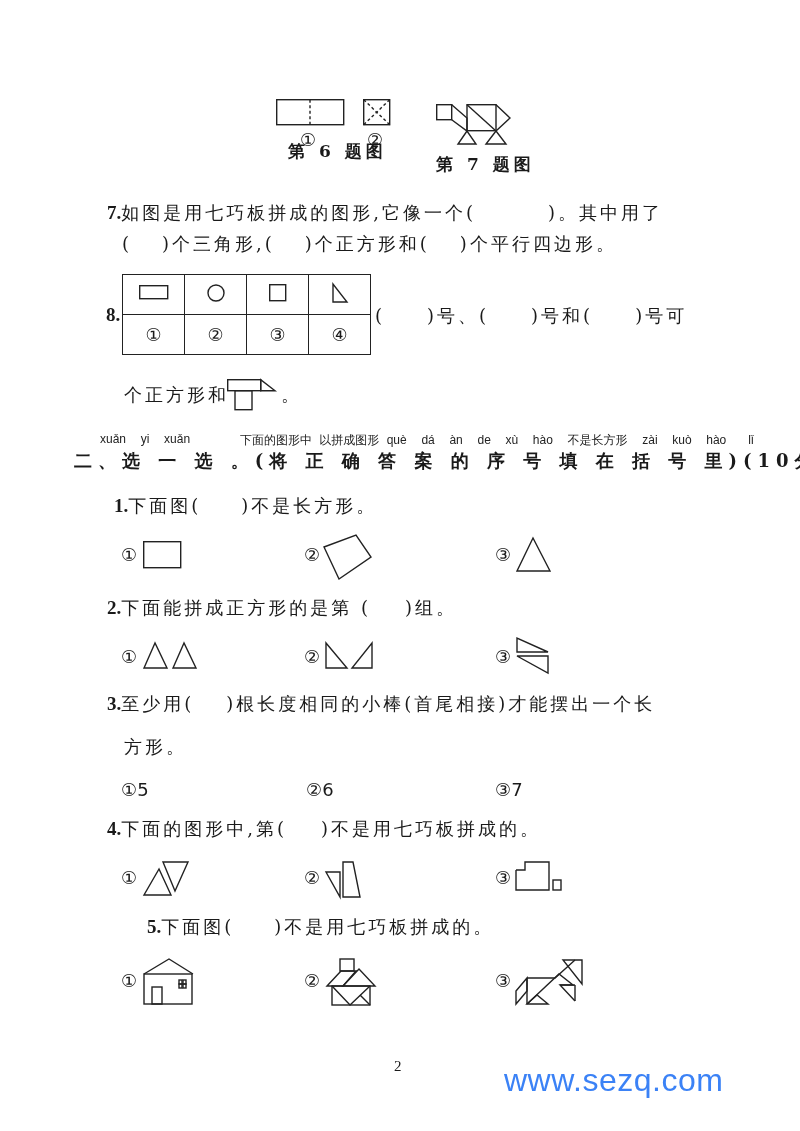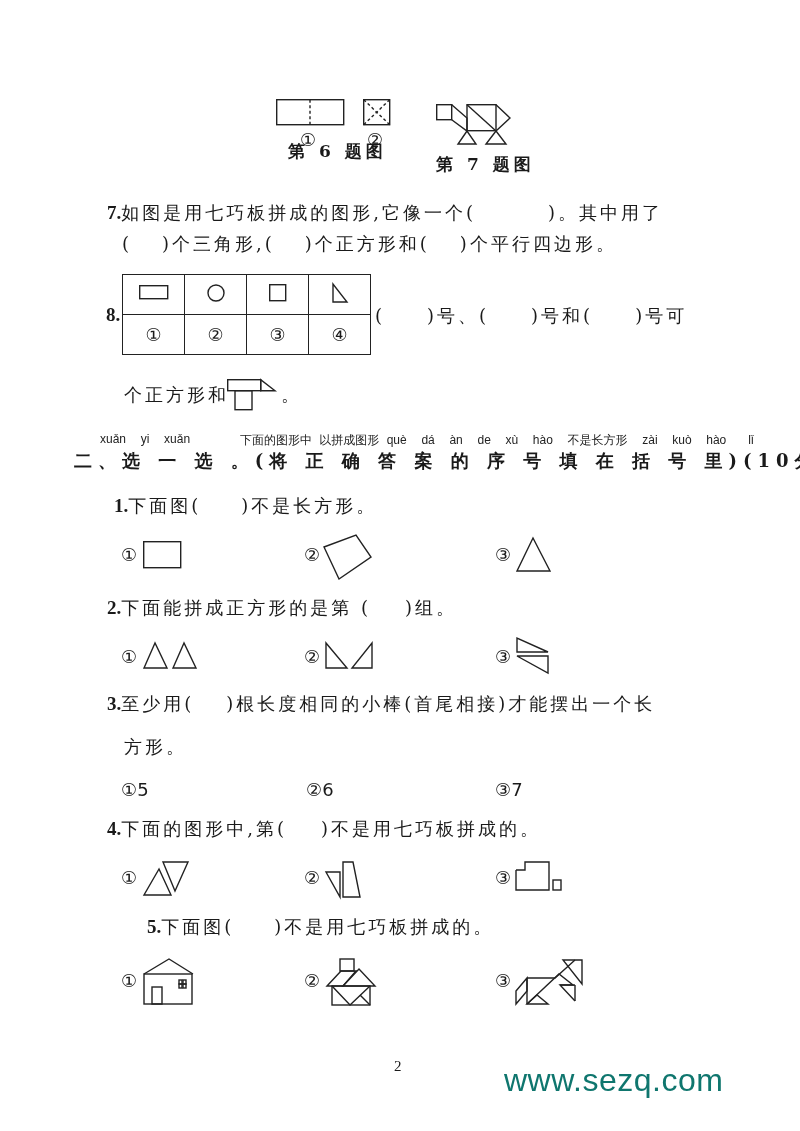--- a/index.html
+++ b/index.html
@@ -12,21 +12,21 @@
   .opt { position: absolute; font-size: 18px; line-height: 24px; white-space: nowrap; font-family: "DejaVu Sans", sans-serif; }
   .caption { position: absolute; font-size: 17px; letter-spacing: 4px; white-space: nowrap; font-weight: bold; }
   svg { position: absolute; overflow: visible; }
   svg * { fill: none; stroke: #222; stroke-width: 1.4; }
   .table8 { position: absolute; left: 122px; top: 274px; border-collapse: collapse; }
   .table8 td { border: 1.5px solid #222; width: 61px; height: 39px; text-align: center; vertical-align: middle;
                font-size: 18px; font-family: "DejaVu Sans", sans-serif; padding: 0; }
   .pinyin { position: absolute; font-family: "Liberation Sans", sans-serif; font-size: 12px; color: #222; white-space: nowrap; }
   .section { position: absolute; font-size: 18px; white-space: nowrap; letter-spacing: 6px; font-weight: bold; }
   .pagenum { position: absolute; font-family: "Liberation Serif", serif; font-size: 15px; }
-  .watermark { position: absolute; font-family: "Liberation Sans", sans-serif; font-size: 32px; color: #0f766e; letter-spacing: 0.5px; }
+  .watermark { position: absolute; font-family: "Liberation Sans", sans-serif; font-size: 32px; color: #3b82f6; letter-spacing: 0.5px; }
 </style>
 </head>
 <body>
 
 <div>
   <svg style="left:276px;top:99px;" width="70" height="28">
     <rect x="0.7" y="0.7" width="67" height="25"></rect>
     <line x1="34" y1="0.7" x2="34" y2="26" stroke-dasharray="3,2.5"></line>
   </svg>
   <svg style="left:363px;top:99px;" width="28" height="28">

